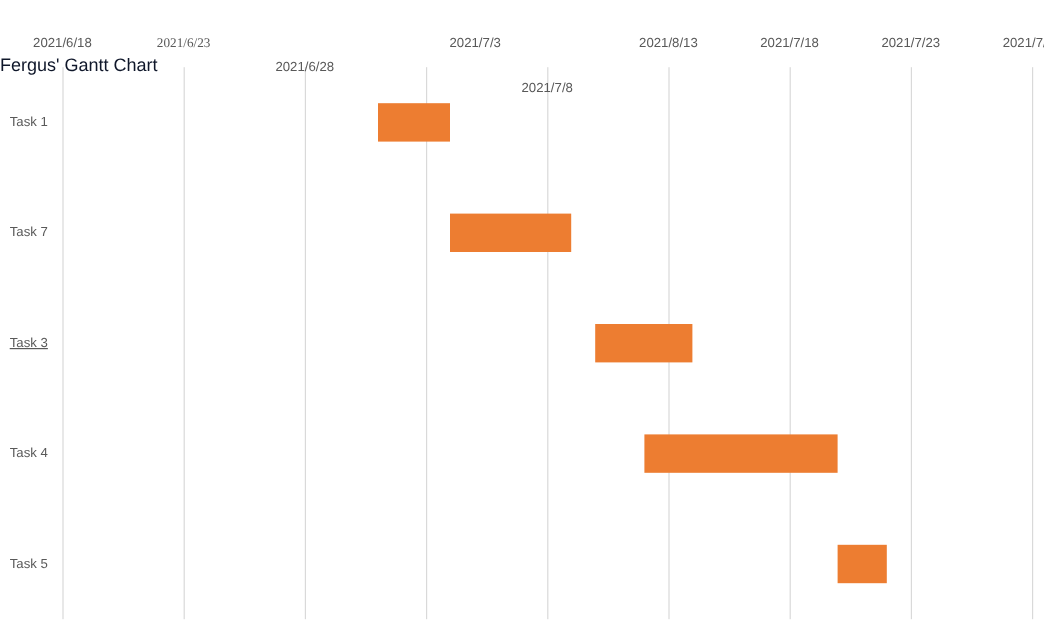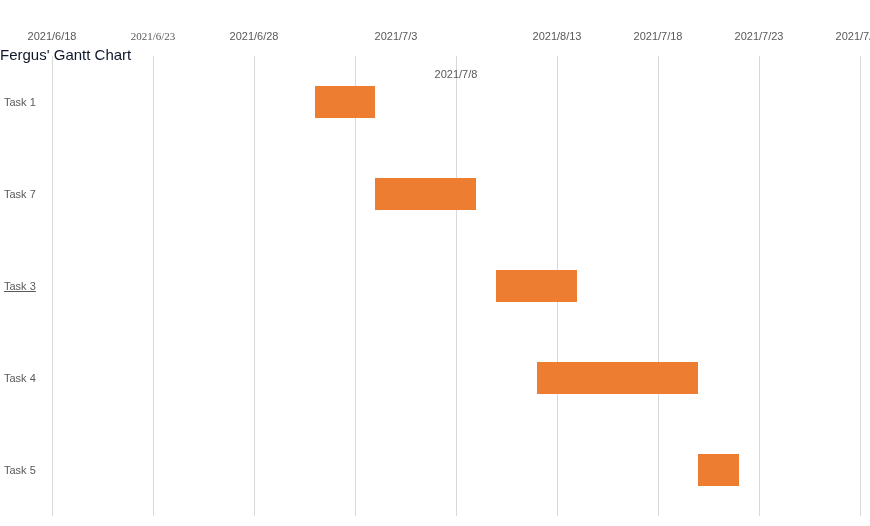--- a/index.html
+++ b/index.html
@@ -42,21 +42,21 @@
       position: absolute;
       top: 0;
       bottom: 0;
       width: 1px;
       background: #d9d9d9;
     }
     .y-tick-label {
       position: absolute;
       left: -48px;
       width: 40px;
-      text-align: left;
+      text-align: center;
       transform: translateY(-50%);
       font-size: 11px;
       color: #595959;
       white-space: nowrap;
     }
     .bar {
       position: absolute;
       background: #ed7d31;
       height: 32px;
       transform: translateY(-50%);
@@ -66,21 +66,21 @@
 <body>
 
 <div class="title">Fergus' Gantt Chart</div>
 
 <div class="plot" id="plot">
     <div class="grid-line" style="left: 0%;"></div>
     <div class="x-tick-label" style="left: 0%;">2021/6/18</div>
     <div class="grid-line" style="left: 12.5%;"></div>
     <div class="x-tick-label" style="left: 12.5%; font-family: Liberation Serif, serif;">2021/6/23</div>
     <div class="grid-line" style="left: 25%;"></div>
-    <div class="x-tick-label" style="left: 25%;">2021/6/28</div>
+    <div class="x-tick-label" style="left: 25%; margin-top: 20px;">2021/6/28</div>
     <div class="grid-line" style="left: 37.5%;"></div>
     <div class="x-tick-label" style="left: 37.5%; margin-left: 41px;">2021/7/3</div>
     <div class="grid-line" style="left: 50%;"></div>
     <div class="x-tick-label" style="left: 50%; margin-top: 38px;">2021/7/8</div>
     <div class="grid-line" style="left: 62.5%;"></div>
     <div class="x-tick-label" style="left: 62.5%;">2021/8/13</div>
     <div class="grid-line" style="left: 75%;"></div>
     <div class="x-tick-label" style="left: 75%;">2021/7/18</div>
     <div class="grid-line" style="left: 87.5%;"></div>
     <div class="x-tick-label" style="left: 87.5%;">2021/7/23</div>

